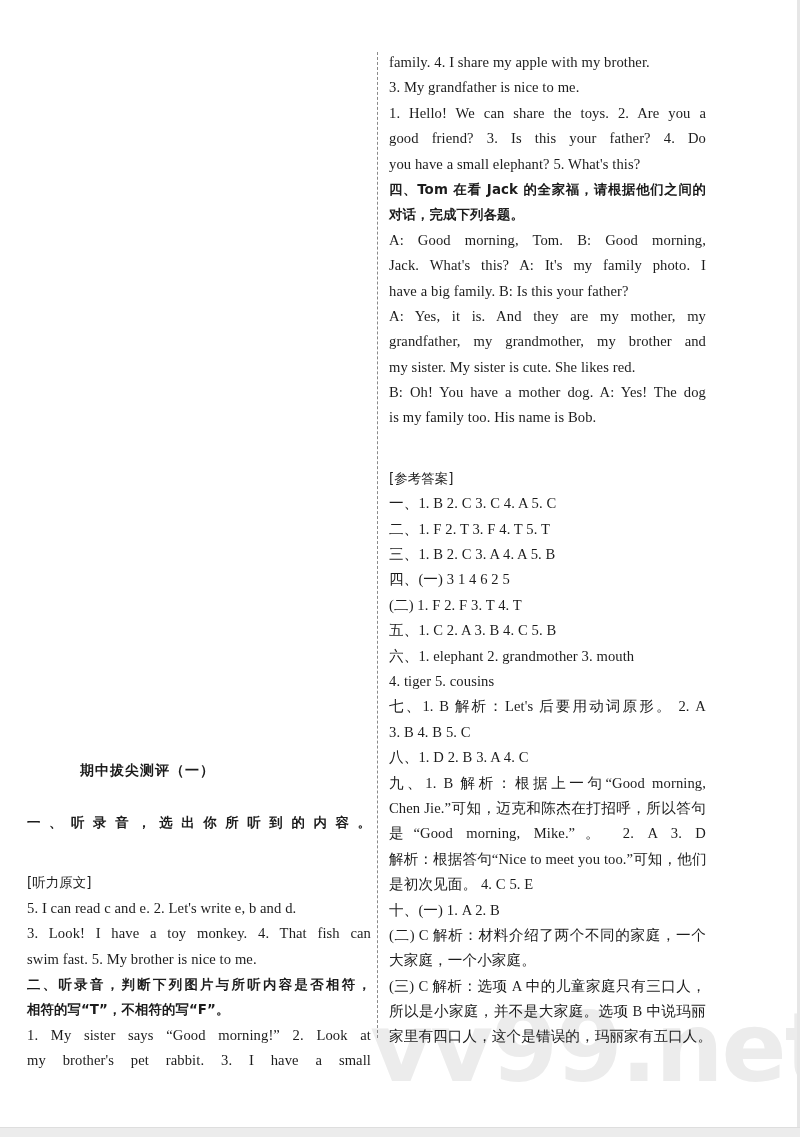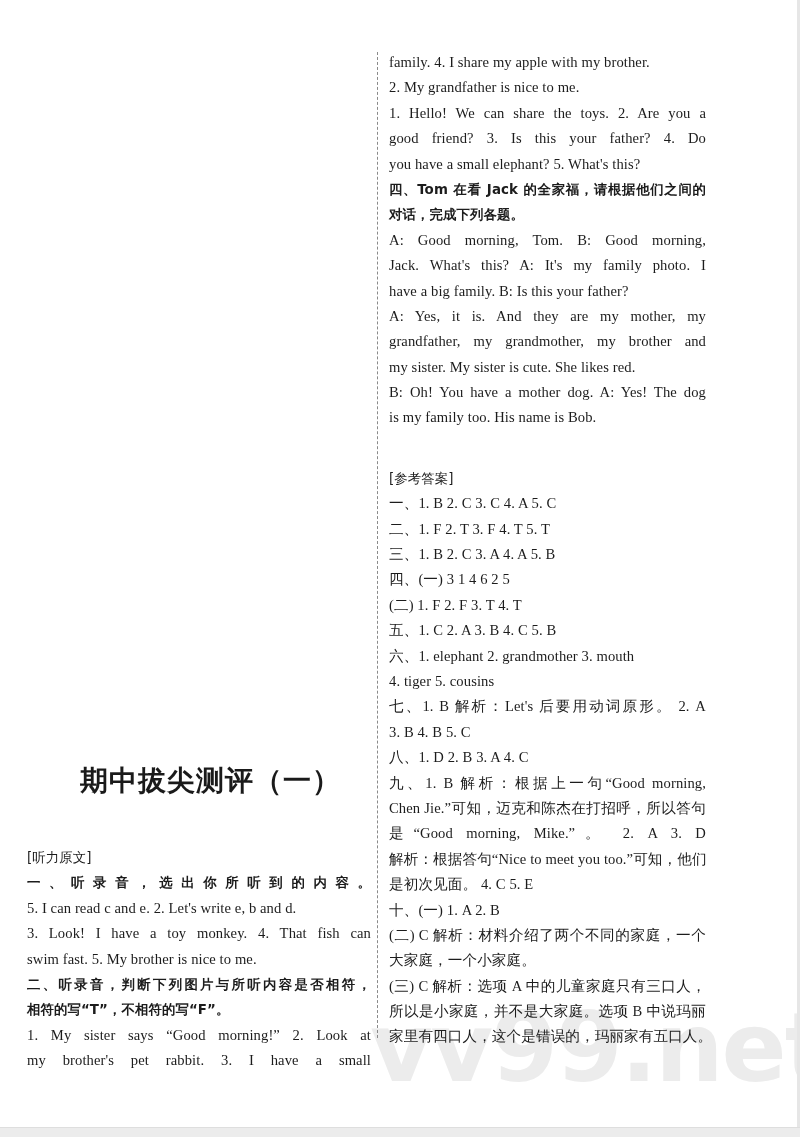--- a/index.html
+++ b/index.html
@@ -17,21 +17,21 @@
     .col .line.left { text-align-last: left; }
     .col .line.bold { font-weight: bold; font-family: "DejaVu Sans", "Liberation Sans", sans-serif; font-size: 13.4px; }
     .col .line.bracket { font-family: "DejaVu Sans", "Liberation Sans", sans-serif; font-size: 13.4px; text-align-last: left; margin-top: 35px; }
 
     .left-col { left: 27px; top: 810px; width: 344px; }
     .right-col { left: 389px; top: 50px; width: 317px; }
 
     .title {
       position: absolute; left: 80px; top: 762px;
       font-family: "DejaVu Sans", "Liberation Sans", sans-serif;
-      font-weight: bold; font-size: 28px; letter-spacing: 1px; color: #1a1a1a;
+      font-weight: bold; font-size: 14px; letter-spacing: 1px; color: #1a1a1a;
     }
 
     .watermark {
       position: absolute; left: 370px; top: 1000px;
       font-family: "DejaVu Sans", "Liberation Sans", sans-serif; font-weight: bold;
       font-size: 96px; letter-spacing: -2px; color: #ececec; z-index: 0;
       line-height: 1;
     }
     .content { position: relative; z-index: 1; }
   </style>
@@ -39,33 +39,33 @@
 <body>
 
 <div class="watermark">vv99.net</div>
 
 <div class="content">
   <div class="divider"></div>
 
   <div class="title">期中拔尖测评（一）</div>
 
   <div class="col left-col" id="left-col">
+      <div class="line bold">一、听录音，选出你所听到的内容。</div>
       <div class="line bracket">[听力原文]</div>
-      <div class="line bold">一、听录音，选出你所听到的内容。</div>
       <div class="line left">5. I can read c and e.  2. Let's write e, b and d.</div>
       <div class="line">3. Look! I have a toy monkey.   4. That fish can</div>
       <div class="line left">swim fast.   5. My brother is nice to me.</div>
       <div class="line bold">二、听录音，判断下列图片与所听内容是否相符，</div>
       <div class="line bold left">相符的写“T”，不相符的写“F”。</div>
       <div class="line">1. My sister says “Good morning!”  2. Look at</div>
       <div class="line">my brother's pet rabbit.   3. I have a small</div>
     </div>
   <div class="col right-col" id="right-col">
       <div class="line left">family.   4. I share my apple with my brother.</div>
-      <div class="line left">2. My grandfather is nice to me.</div>
+      <div class="line left">3. My grandfather is nice to me.</div>
       <div class="line">1. Hello! We can share the toys.   2. Are you a</div>
       <div class="line">good friend?   3. Is this your father?   4. Do</div>
       <div class="line left">you have a small elephant?   5. What's this?</div>
       <div class="line bold">四、Tom 在看 Jack 的全家福，请根据他们之间的</div>
       <div class="line bold left">对话，完成下列各题。</div>
       <div class="line">A: Good morning, Tom.   B: Good morning,</div>
       <div class="line">Jack. What's this?   A: It's my family photo. I</div>
       <div class="line left">have a big family.   B: Is this your father?</div>
       <div class="line">A: Yes, it is. And they are my mother, my</div>
       <div class="line">grandfather, my grandmother, my brother and</div>

